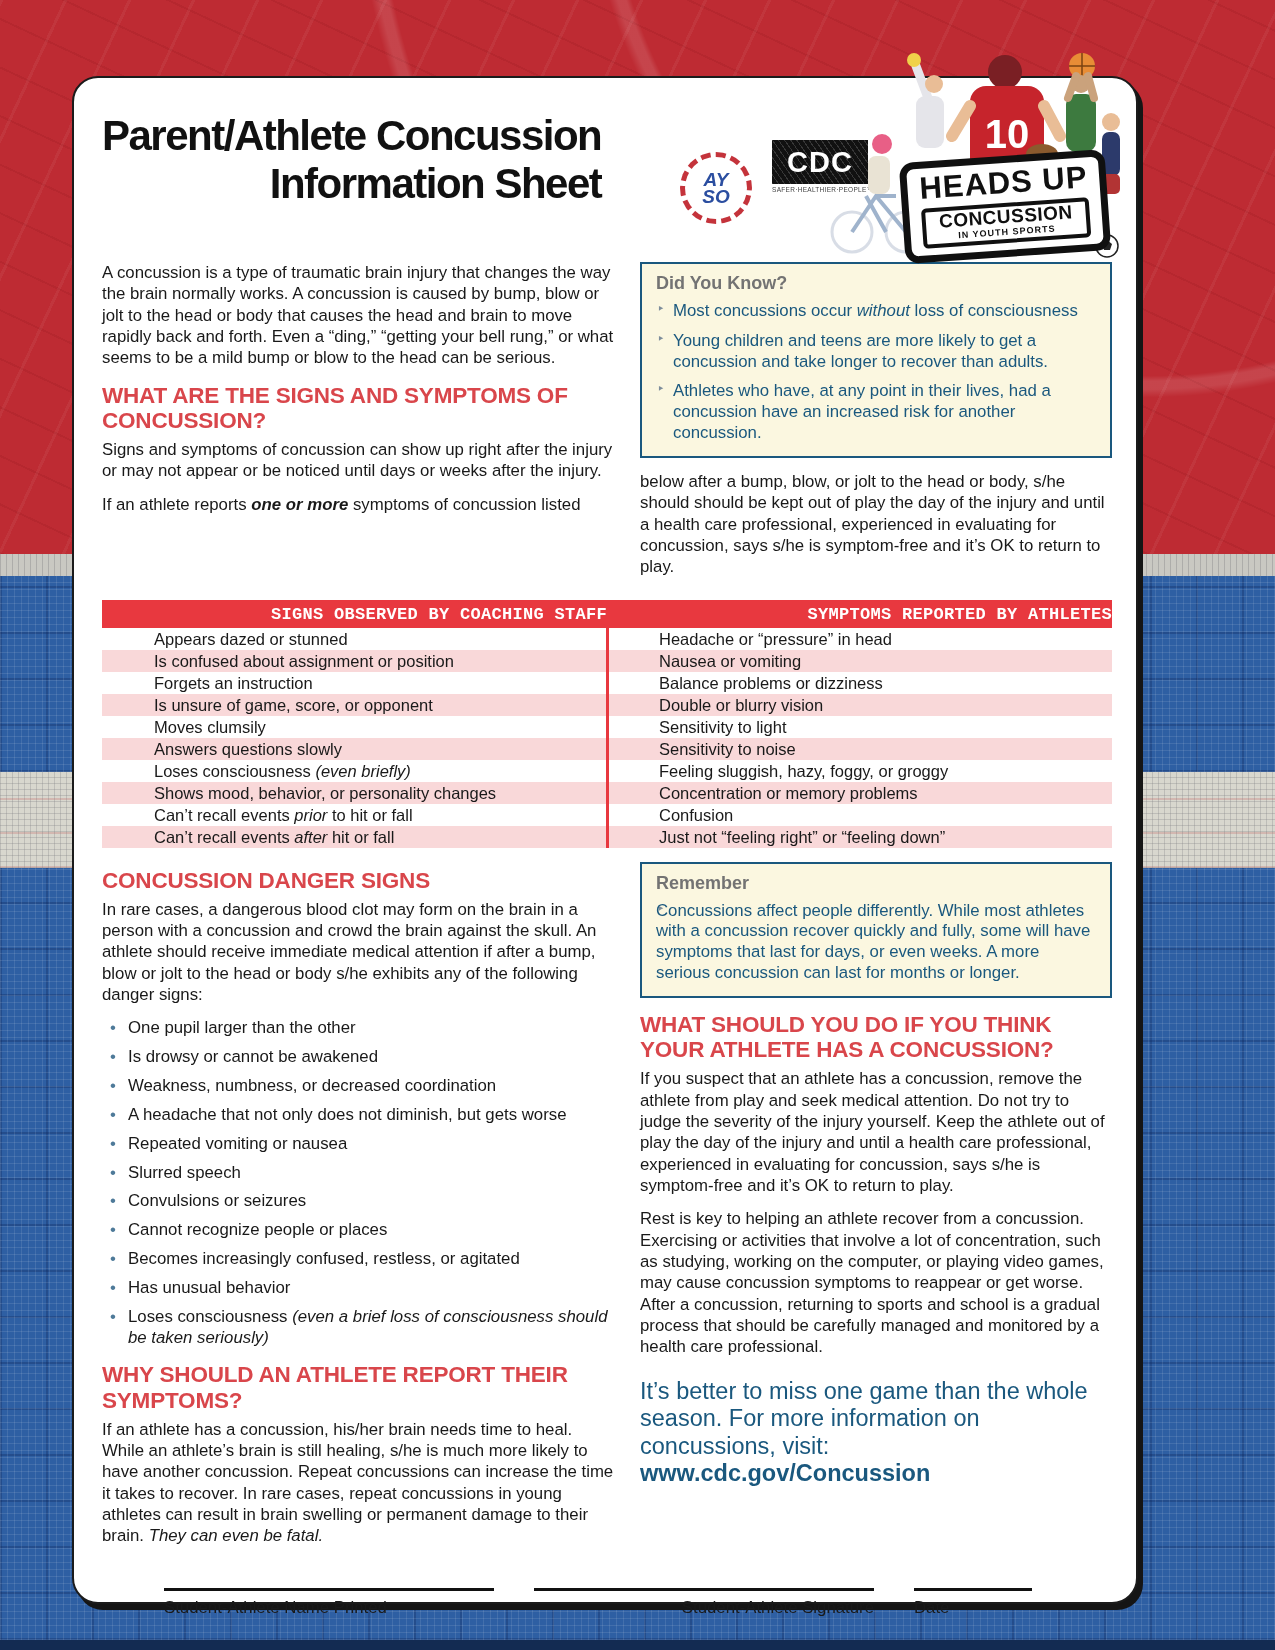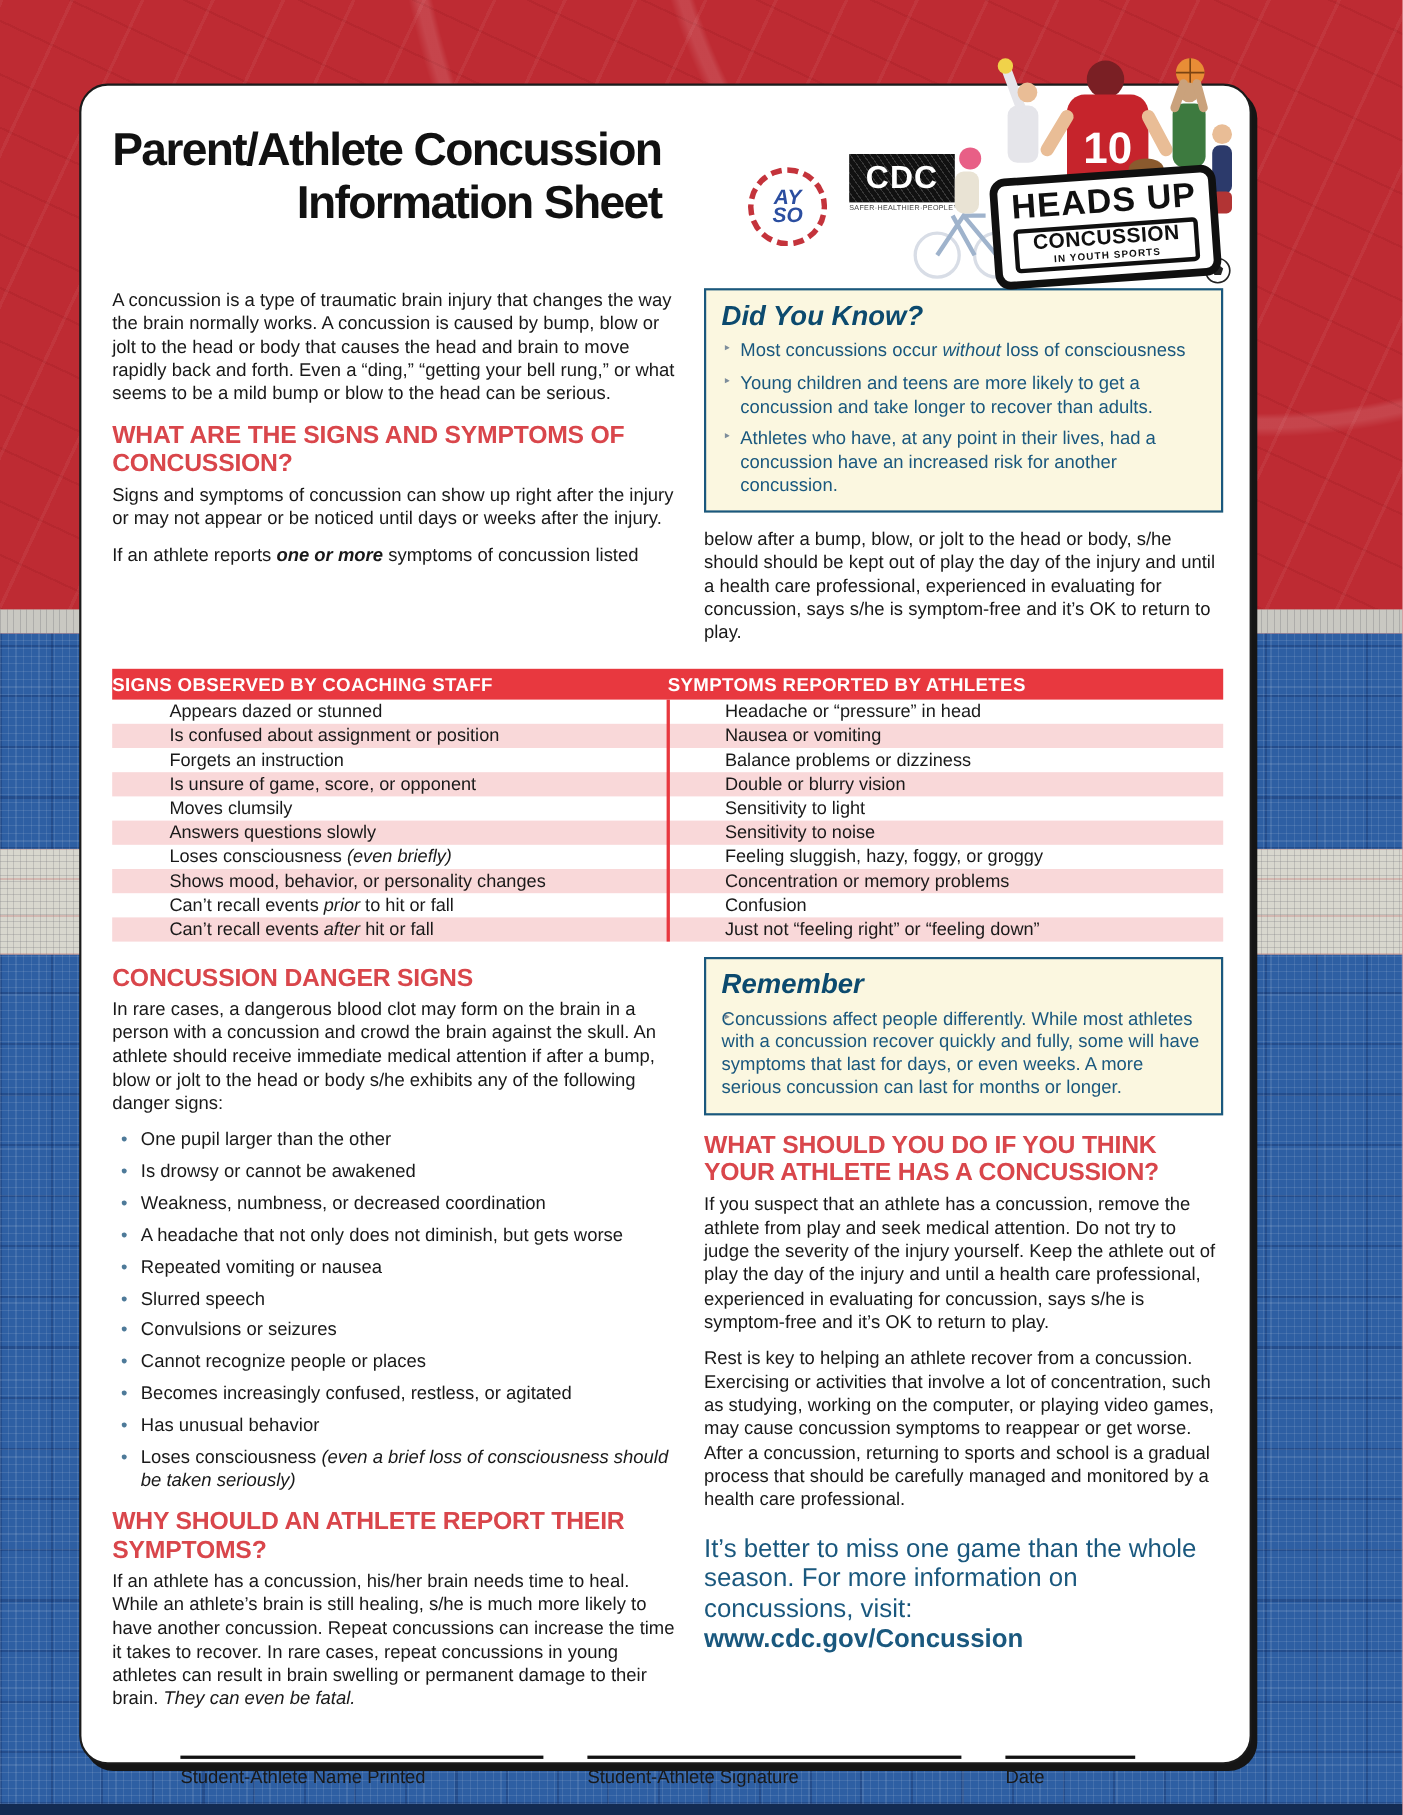--- a/index.html
+++ b/index.html
@@ -62,47 +62,47 @@
   .cols{display:flex;gap:24px;margin-top:8px;}
   .col-l{width:514px;flex-shrink:0;}
   .col-r{flex:1;min-width:0;}
   p.body{font-size:16.8px;line-height:1.27;color:#191919;margin:0 0 12px;}
   h2.red{color:#D9464B;font-size:22.5px;line-height:1.12;margin:14px 0 6px;font-weight:bold;letter-spacing:-.2px;}
   .bi{font-weight:bold;font-style:italic;}
   .it{font-style:italic;}
   .b{font-weight:bold;}
 
   .info-box{background:#FBF7E0;border:2px solid #1A587E;padding:9px 14px 10px;margin-bottom:13px;}
-  .info-box h3{color:#0c4a6e;font-style:italic;font-size:25px;margin:0 0 7px;font-weight:bold;}
+  .info-box h3{color:#737373;font-size:18px;margin:0 0 7px;font-weight:bold;}
   .info-box ul{list-style:none;margin:0;padding:0;color:#1A587E;font-size:16.8px;line-height:1.24;}
   .info-box li{padding-left:17px;position:relative;margin-bottom:9px;}
   .info-box li:last-child{margin-bottom:2px;}
   .info-box li::before{content:"‣";position:absolute;left:1px;top:0;color:#7d8d9b;font-size:13px;}
 
   
   .sym-table{margin-top:10px;position:relative;}
   .sym-head{display:flex;background:#E8383F;color:#fff;font-weight:bold;font-size:17px;height:28px;line-height:29px;letter-spacing:.3px;}
-  .sym-head div{width:50%;text-align:left;}
+  .sym-head div{width:50%;text-align:right;font-family:Liberation Mono, monospace;}
   .trow{display:flex;height:22px;line-height:22px;font-size:16.5px;color:#191919;}
   .trow.pink{background:#F9D8D9;}
   .tcell{width:50%;padding-left:52px;box-sizing:border-box;white-space:nowrap;overflow:hidden;}
   .vline{position:absolute;left:50%;top:28px;bottom:0;width:3px;margin-left:-1px;background:#E8383F;}
 
   ul.danger{list-style:none;padding:0;margin:4px 0 0;font-size:16.8px;line-height:1.27;color:#191919;}
   ul.danger li{position:relative;padding-left:26px;margin-bottom:7.5px;}
   ul.danger li::before{content:"•";color:#4E7A99;position:absolute;left:8px;}
 
   .cta{color:#1A587E;font-size:23.5px;line-height:1.17;margin-top:20px;}
 
   
   .sigs{margin-top:22px;padding-left:62px;}
   .sig-row{display:flex;gap:40px;margin-bottom:46px;}
   .sig-col{padding-top:7px;font-size:16.8px;color:#191919;}
   .sig-line{border-top:3px solid #111;display:block;margin-bottom:7px;}
-  .w1{width:330px;}.w2{width:340px;}.w3{width:118px;}
+  .w1{width:330px;}.w2{width:340px;text-align:right;}.w3{width:118px;}
 
   
   .collage svg{display:block;}
 </style>
 </head>
 <body>
 
 <div class="bg bg-red"></div>
 <div class="bg bg-grayband"></div>
 <div class="bg bg-blue1 blueplaid"></div>

